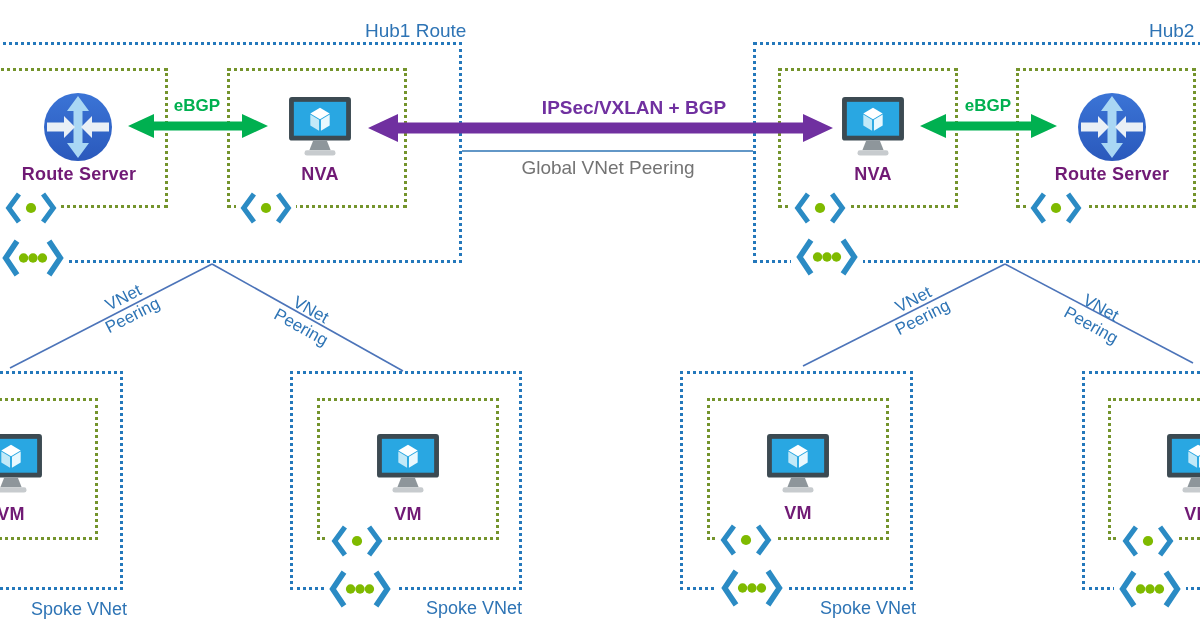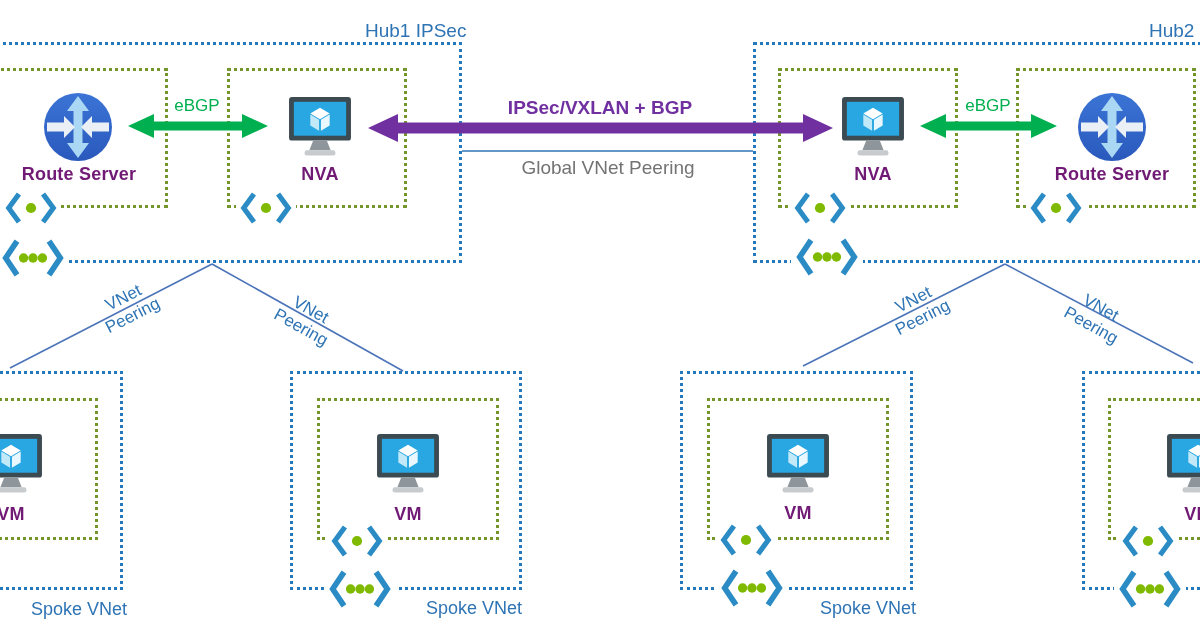--- a/index.html
+++ b/index.html
@@ -11,21 +11,21 @@
   .abs{position:absolute;}
   .vbox{position:absolute;border:3px dotted #2478BB;z-index:1;}
   .gbox{position:absolute;border:3px dotted #74942C;z-index:1;}
   .ctr{position:absolute;transform:translate(-50%,-50%);white-space:nowrap;z-index:4;}
   .icon{position:absolute;transform:translate(-50%,-50%);z-index:4;line-height:0;}
   .icon.mask{background:#ffffff;padding:2px 4px;}
   .hub-title{color:#2E74B5;font-size:19px;z-index:4;white-space:nowrap;}
   .blue-lbl{color:#2E74B5;font-size:18px;}
   .blue-lbl-lg{color:#737373;font-size:19px;}
   .bold-lbl{color:#701a75;font-size:18px;font-weight:bold;letter-spacing:.2px;}
-  .ebgp{color:#00B050;font-size:17px;font-weight:normal;}
+  .ebgp{color:#00B050;font-size:17px;font-weight:bold;}
   .ipsec{color:#7030A0;font-size:19px;font-weight:bold;}
   .peer{
     position:absolute;color:#2E74B5;font-size:17px;line-height:1.15;text-align:center;
     width:70px;z-index:4;
   }
   #wires{position:absolute;left:0;top:0;z-index:3;pointer-events:none;}
 </style>
 </head>
 <body>
 
@@ -62,21 +62,21 @@
       <circle cx="24" cy="23" r="5" fill="#7FBA00"></circle>
       <circle cx="34" cy="23" r="5" fill="#7FBA00"></circle>
       <circle cx="44" cy="23" r="5" fill="#7FBA00"></circle>
     </symbol>
   </defs>
 </svg>
 
 <div id="canvas">
 
   <div class="vbox" style="left:-40px;top:42px;width:502px;height:221px"></div>
-  <div class="abs hub-title" style="left:365px;top:20px">Hub1 IPSec</div>
+  <div class="abs hub-title" style="left:365px;top:20px">Hub1 Route</div>
 
   <div class="gbox" style="left:-12px;top:68px;width:180px;height:140px"></div>
   <div class="gbox" style="left:227px;top:68px;width:180px;height:140px"></div>
 
   <div class="icon" style="left:78px;top:127px">
     <svg width="72" height="72">
         <use href="#sym-route-server"></use>
       </svg>
   </div>
   <div class="ctr bold-lbl" style="left:79px;top:174px">Route Server</div>
@@ -137,21 +137,21 @@
     <svg width="52" height="36">
         <use href="#sym-subnet"></use>
       </svg>
   </div>
   <div class="icon mask" style="left:827px;top:257px">
     <svg width="64" height="44">
         <use href="#sym-vnet"></use>
       </svg>
   </div>
 
-  <div class="ctr ipsec" style="left:600px;top:108px">IPSec/VXLAN + BGP</div>
+  <div class="ctr ipsec" style="left:634px;top:108px">IPSec/VXLAN + BGP</div>
   <div class="ctr blue-lbl-lg" style="left:608px;top:168px">Global VNet Peering</div>
 
   <div class="peer" style="left:93px;top:287px;transform:rotate(-27deg)">VNet Peering</div>
   <div class="peer" style="left:271px;top:299px;transform:rotate(29deg)">VNet Peering</div>
   <div class="peer" style="left:883px;top:289px;transform:rotate(-27deg)">VNet Peering</div>
   <div class="peer" style="left:1061px;top:297px;transform:rotate(29deg)">VNet Peering</div>
 
   <div class="vbox" style="left:-90px;top:371px;width:213px;height:219px"></div>
   <div class="gbox" style="left:-60px;top:398px;width:158px;height:142px"></div>
   <div class="icon" style="left:11px;top:464px">

